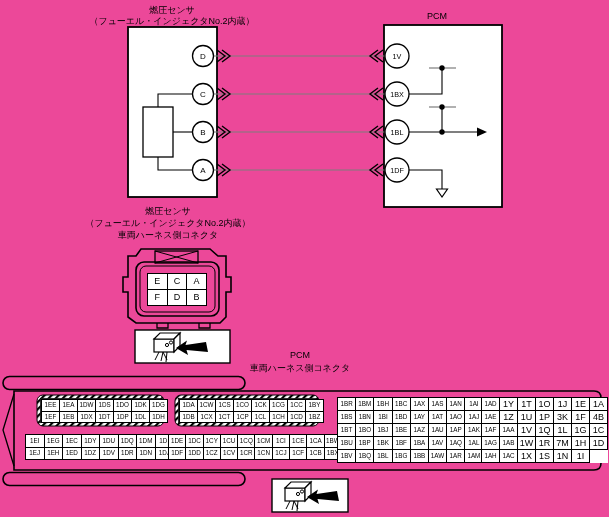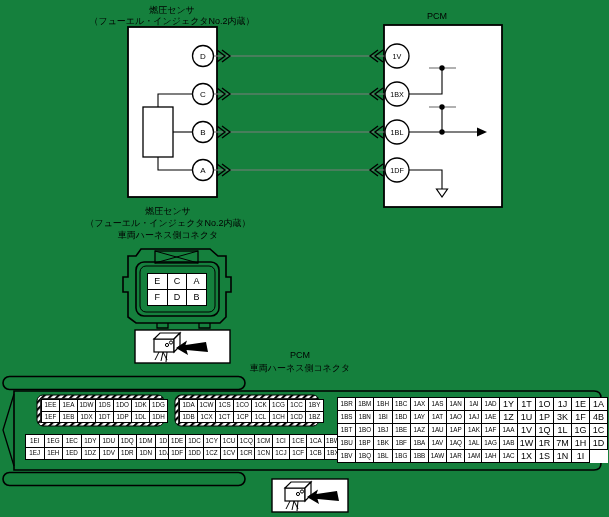--- a/index.html
+++ b/index.html
@@ -1,16 +1,16 @@
 <!DOCTYPE html>
 <html><head>
 <meta charset="utf-8">
 <style>
   html,body{margin:0;padding:0;background:#fff;}
-  .page{position:relative;width:609px;height:517px;background:#15803d;overflow:hidden;
+  .page{position:relative;width:609px;height:517px;background:#ec4899;overflow:hidden;
         font-family:"Liberation Sans","DejaVu Sans",sans-serif;}
   svg.art{position:absolute;left:0;top:0;}
   svg text{font-family:"Liberation Sans","DejaVu Sans",sans-serif;fill:#000;}
   .fs9{font-size:9px;}
   .fs8{font-size:8px;}
   .fs72{font-size:7.2px;}
   .box2{fill:#fff;stroke:#000;stroke-width:1.8;}
   .wire{stroke:#7d7d7d;stroke-width:1.2;fill:none;}
   .lnp{stroke:#000;stroke-width:1.1;fill:none;}
   .ln13{stroke:#000;stroke-width:1.3;fill:none;}

